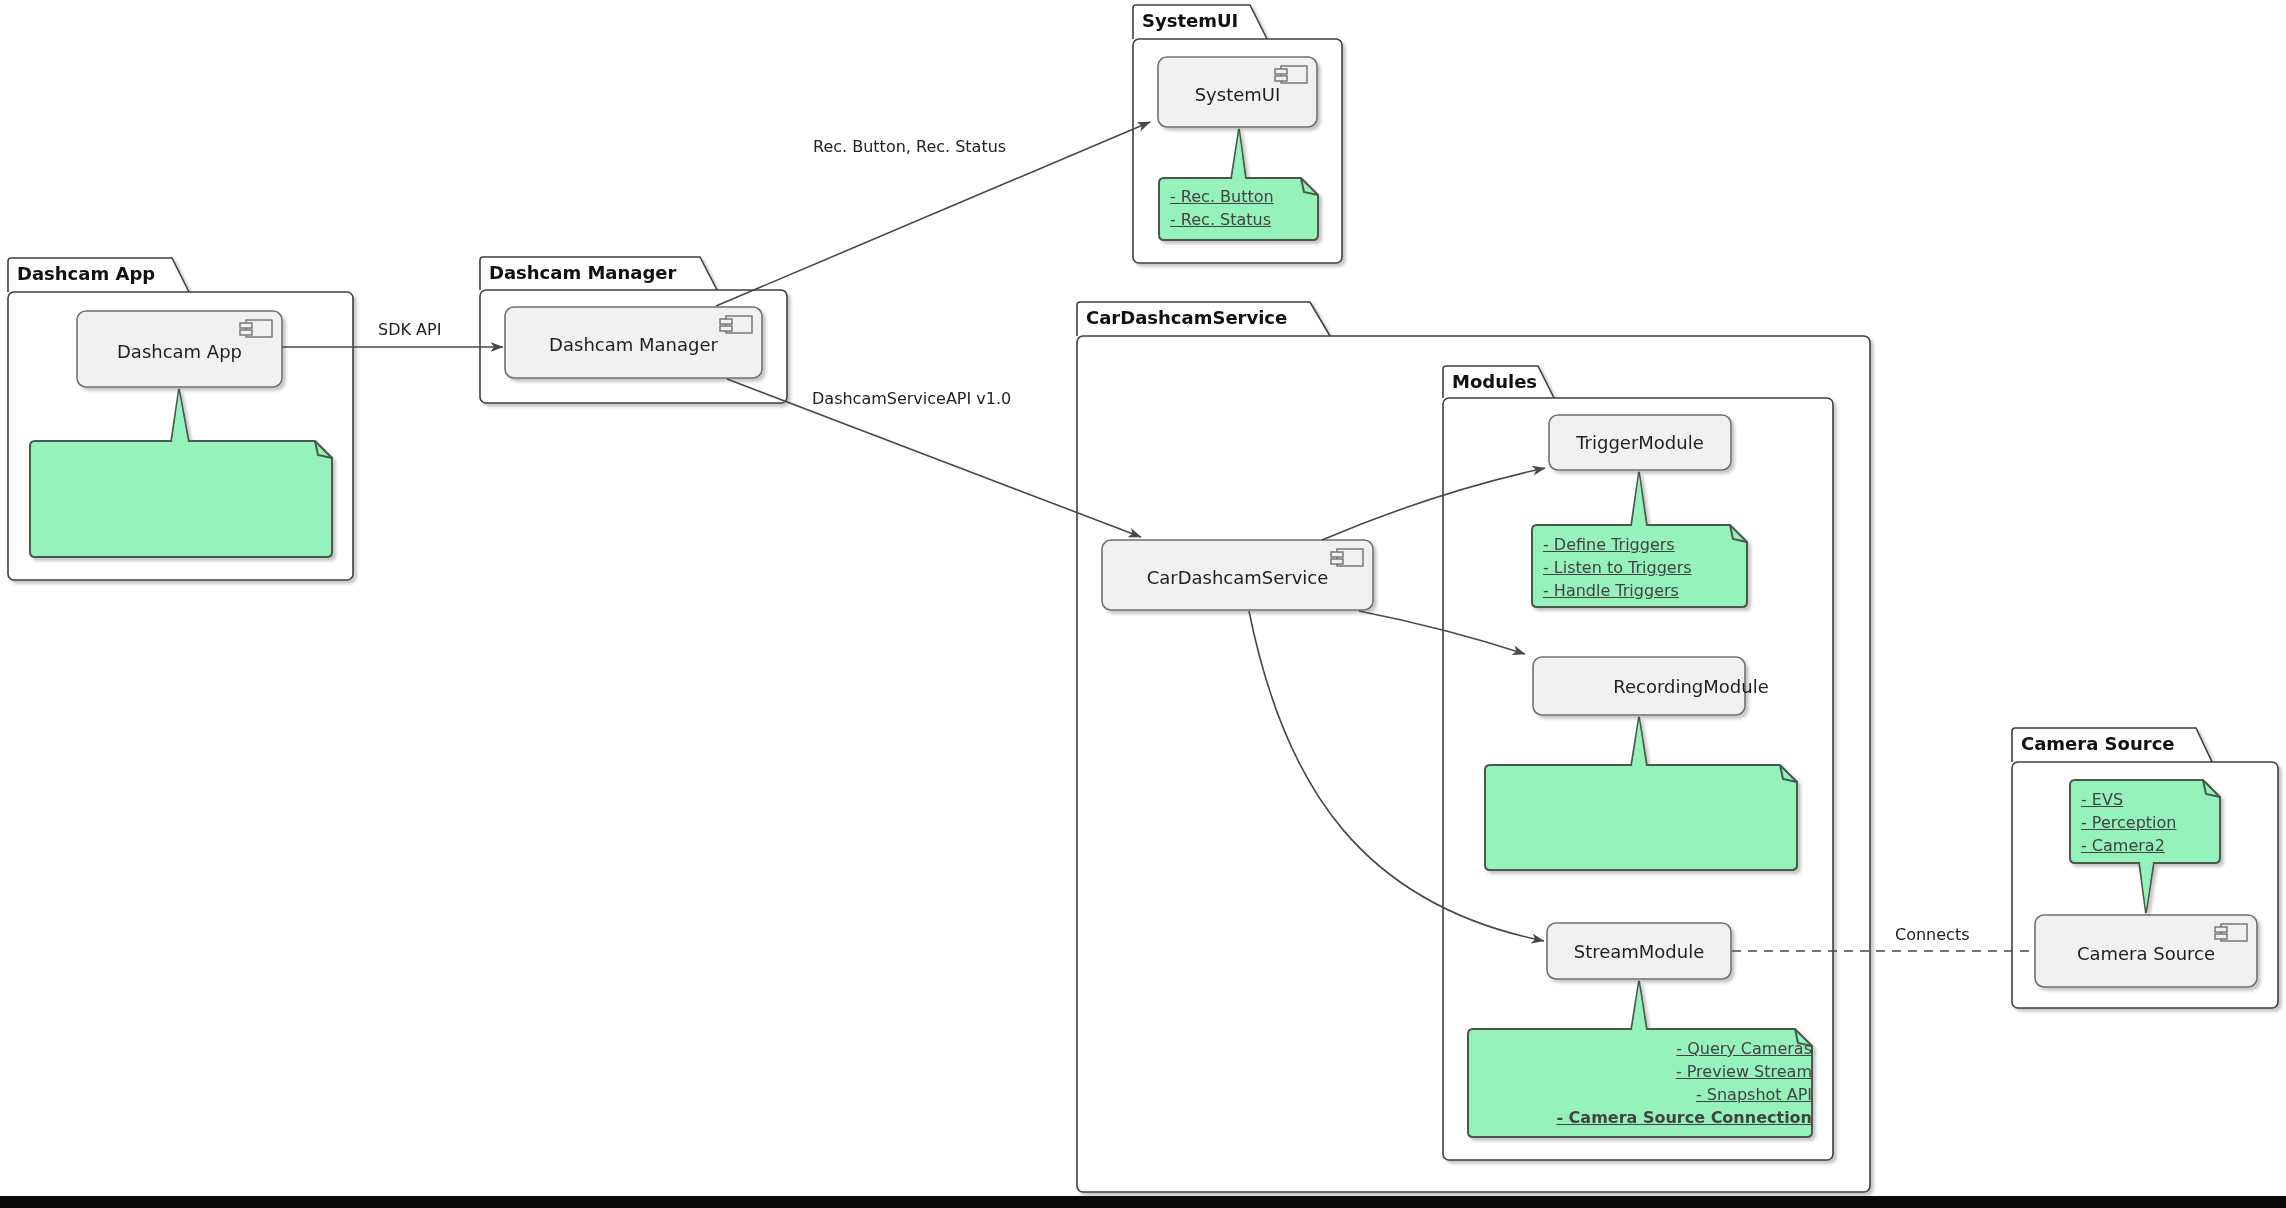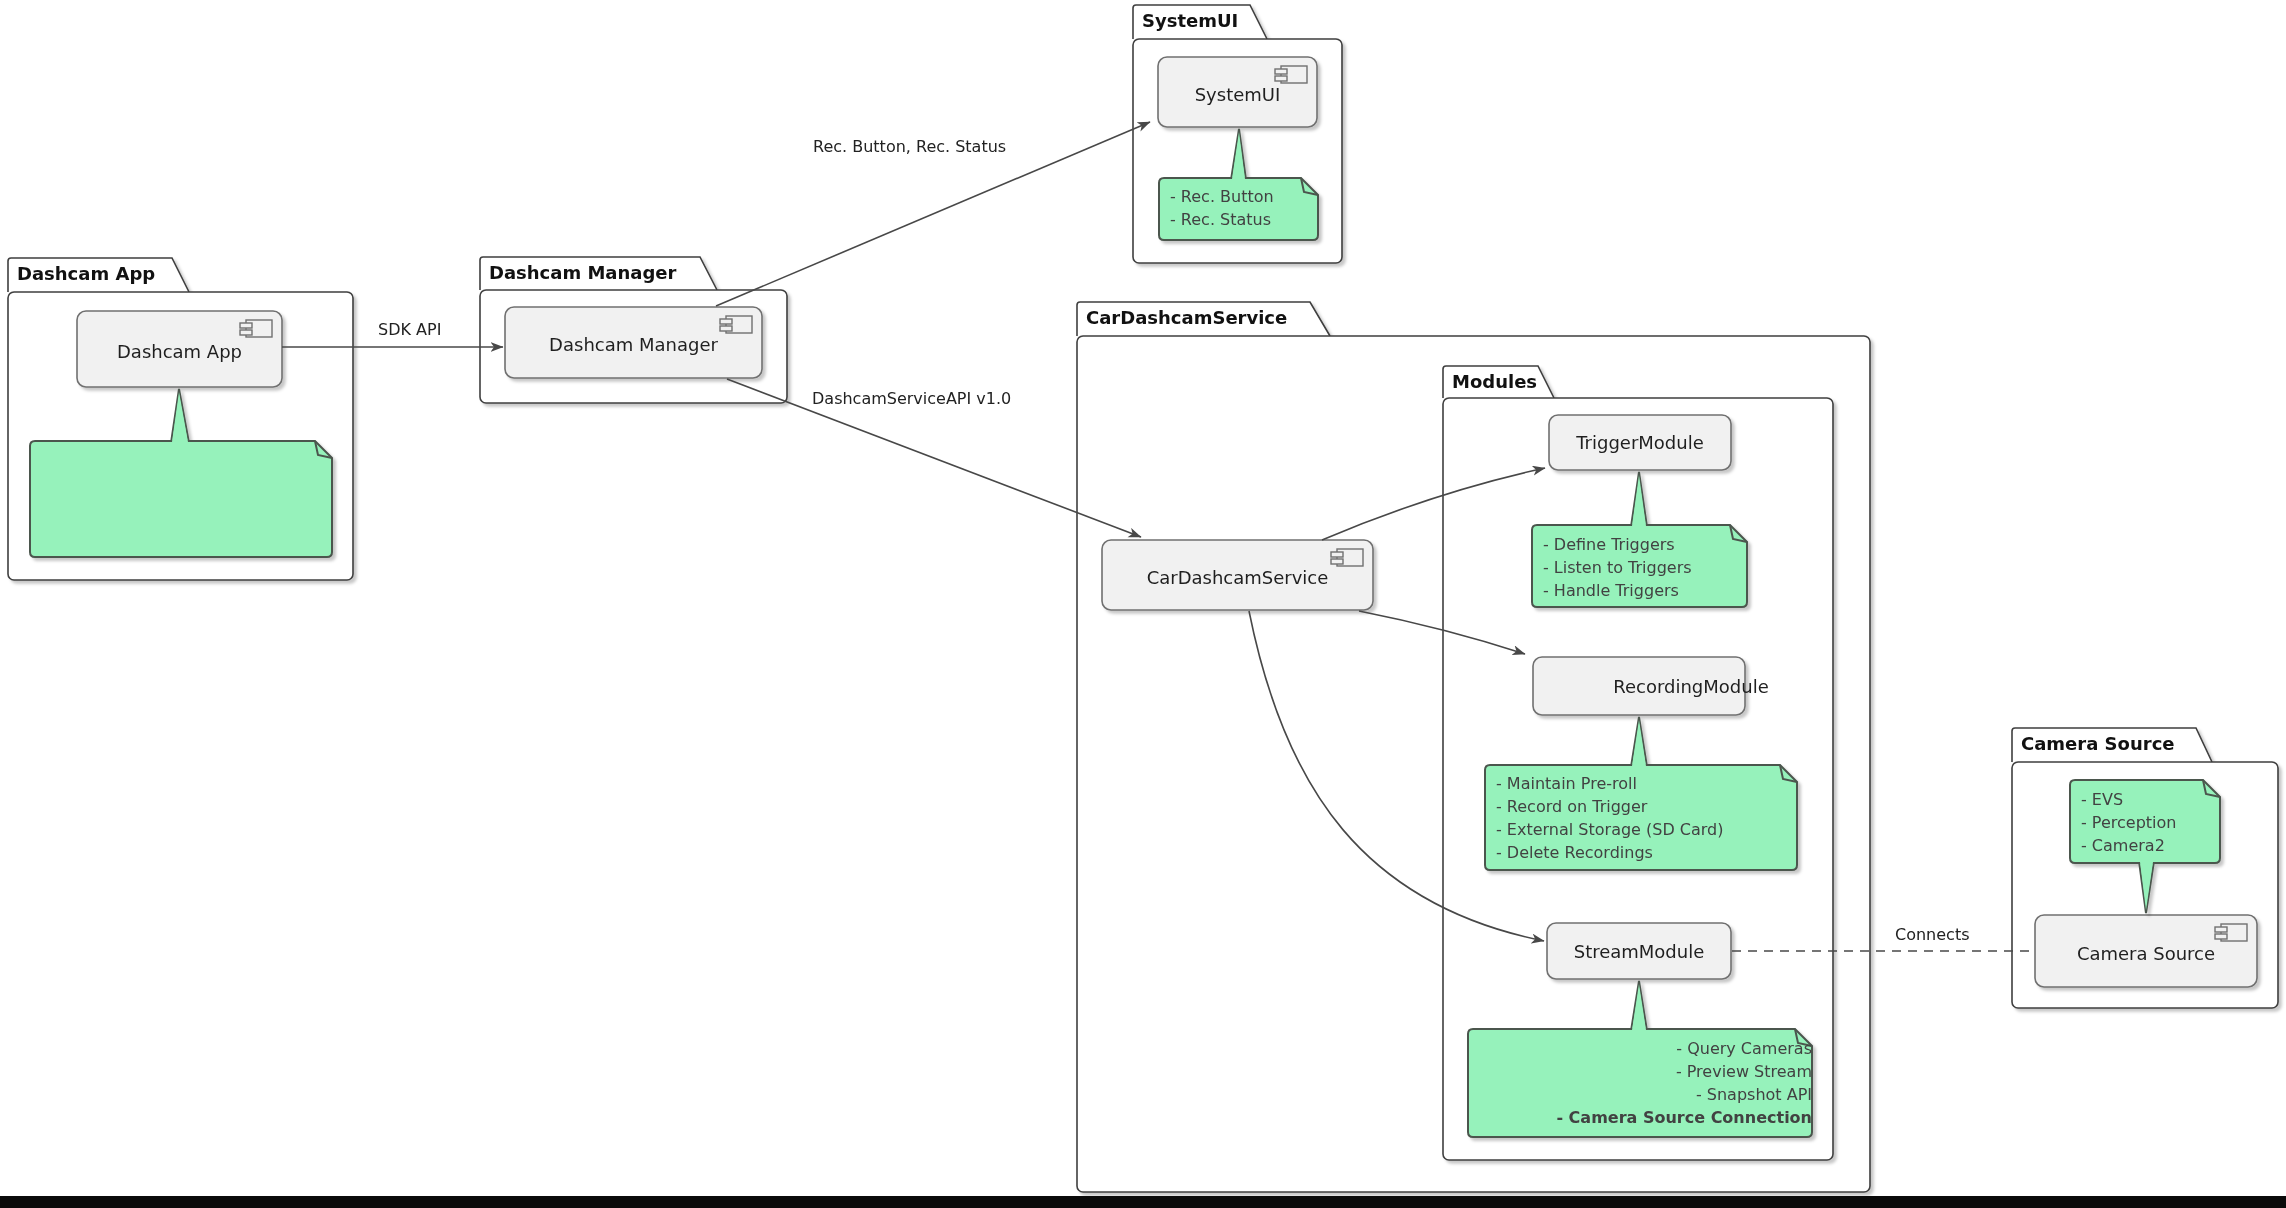--- a/index.html
+++ b/index.html
@@ -14,21 +14,21 @@
   }
   html,body{margin:0;padding:0;background:#fff;}
   #canvas{
     position:relative;width:2286px;height:1208px;background:#ffffff;overflow:hidden;
     font-family:"DejaVu Sans", sans-serif;
   }
   #linework{position:absolute;left:0;top:0;}
   .t{position:absolute;white-space:nowrap;color:var(--label);}
   .pkg-title{font-weight:bold;font-size:18px;color:#111;}
   .comp-label{display:flex;align-items:center;justify-content:center;font-size:18px;color:#1f1f1f;}
-  .note-text{font-size:16px;line-height:23px;color:var(--note-text);padding-left:11px;box-sizing:border-box;}
+  .note-text{font-size:16px;line-height:23px;color:var(--note-text);padding-left:11px;box-sizing:border-box;text-decoration:underline;}
   .note-text .bold{font-weight:bold;}
   .edge-label{font-size:16px;color:#222;}
   #bottom-bar{position:absolute;left:0;top:1196px;width:2286px;height:12px;background:#0a0a0a;}
 </style>
 </head>
 <body>
 
 <div id="canvas">
 
 <svg id="linework" width="2286" height="1208" viewBox="0 0 2286 1208">
@@ -180,26 +180,20 @@
 
 <div class="t note-text" style="left:1159px;top:185px;width:159px;">
   <div>- Rec. Button</div>
   <div>- Rec. Status</div>
 </div>
 <div class="t note-text" style="left:1532px;top:533px;width:179px;">
   <div>- Define Triggers</div>
   <div>- Listen to Triggers</div>
   <div>- Handle Triggers</div>
 </div>
-<div class="t note-text" style="left:1485px;top:772px;width:312px;">
-  <div>- Maintain Pre-roll</div>
-  <div>- Record on Trigger</div>
-  <div>- External Storage (SD Card)</div>
-  <div>- Delete Recordings</div>
-</div>
 <div class="t note-text" style="left:1468px;top:1037px;width:344px;text-align:right;">
   <div>- Query Cameras</div>
   <div>- Preview Stream</div>
   <div>- Snapshot API</div>
   <div class="bold">- Camera Source Connection</div>
 </div>
 <div class="t note-text" style="left:2070px;top:788px;width:150px;">
   <div>- EVS</div>
   <div>- Perception</div>
   <div>- Camera2</div>

